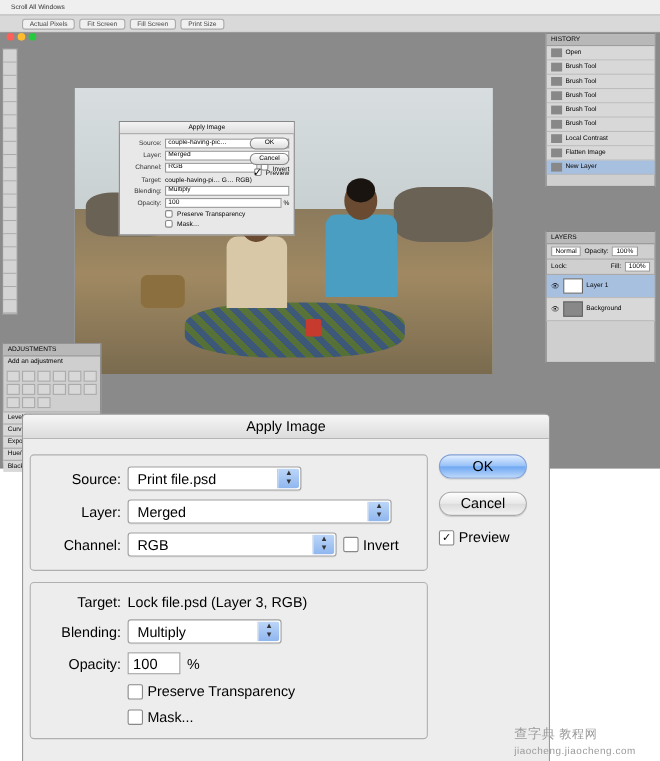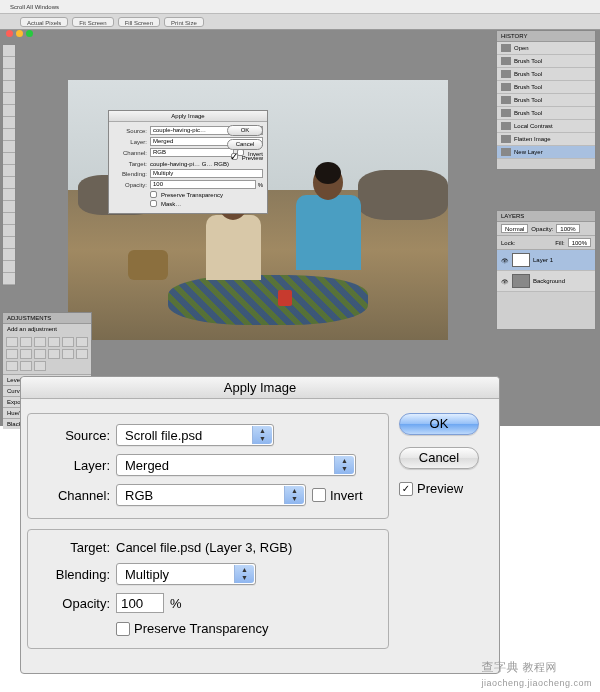--- a/index.html
+++ b/index.html
@@ -87,21 +87,21 @@
 
 .txt { background: #fff; border: 1px solid #a0a0a0; height: 20px; width: 48px; padding: 0 4px; text-align: left; }
 
 .chk { width: 14px; height: 14px; background: #fff; border: 1px solid #888; border-radius: 2px; display: inline-flex; align-items: center; justify-content: center; margin-right: 4px; font-size: 10px; color: #000; }
 .chk.on::after { content: "✓"; }
 
 .aqua-btn { display: block; width: 80px; height: 22px; border-radius: 11px; border: 1px solid #7f9fd6; background: linear-gradient(#eaf2fe, #b7d3fa 48%, #9fc2f5 52%, #cde0fb); text-align: center; line-height: 20px; font-size: 13px; margin-bottom: 12px; box-shadow: 0 1px 1px rgba(0,0,0,0.15); cursor: pointer; }
 .aqua-btn.ok { background: linear-gradient(#e0eeff, #97c1f8 48%, #6fa8f2 52%, #bcd8fb); }
 .aqua-btn.cancel { border-color: #aaa; background: linear-gradient(#fdfdfd, #e8e8e8 48%, #dcdcdc 52%, #f2f2f2); }
 
-.watermark { position: absolute; bottom: 4px; right: 8px; font-size: 11px; color: #9a9a9a; letter-spacing: 0.5px; }
+.watermark { position: absolute; bottom: 4px; right: 22px; font-size: 11px; color: #9a9a9a; letter-spacing: 0.5px; }
 .watermark .cn { font-size: 12px; }
 </style>
 </head>
 <body>
 
 <div class="ps-bg">
   <div class="menubar">
     <span class="apple"></span>
     <span>Scroll All Windows</span>
   </div>
@@ -302,21 +302,21 @@
 
 <div class="dialog">
   <div class="dialog-title">Apply Image</div>
   <div class="dialog-body">
     <div class="dialog-left">
       <fieldset>
         <div class="frow">
           <div class="flabel">Source:</div>
           <div class="fvalue">
             <div class="dropdown dd-med">
-                <span>Scroll file.psd</span>
+                <span>Print file.psd</span>
                 <div class="arrows"></div>
               </div>
           </div>
         </div>
         <div class="frow">
           <div class="flabel">Layer:</div>
           <div class="fvalue">
             <div class="dropdown dd-wide">
                 <span>Merged</span>
                 <div class="arrows"></div>
@@ -335,21 +335,21 @@
                 <span>Invert</span>
               </label>
           </div>
         </div>
       </fieldset>
 
       <fieldset>
         <div class="frow">
           <div class="flabel">Target:</div>
           <div class="fvalue">
-              <span>Cancel file.psd (Layer 3, RGB)</span>
+              <span>Lock file.psd (Layer 3, RGB)</span>
             </div>
         </div>
         <div class="frow">
           <div class="flabel">Blending:</div>
           <div class="fvalue">
             <div class="dropdown dd-sm">
                 <span>Multiply</span>
                 <div class="arrows"></div>
               </div>
           </div>
@@ -360,20 +360,29 @@
             <input class="txt" value="100" style="">
             <span>%</span>
           </div>
         </div>
         <div class="frow">
           <div class="flabel"></div>
           <div class="fvalue">
             <label style="display:flex;align-items:center">
                 <span class="chk"></span>
                 <span>Preserve Transparency</span>
+              </label>
+          </div>
+        </div>
+        <div class="frow">
+          <div class="flabel"></div>
+          <div class="fvalue">
+            <label style="display:flex;align-items:center">
+                <span class="chk"></span>
+                <span>Mask...</span>
               </label>
           </div>
         </div>
       </fieldset>
     </div>
     <div class="dialog-right">
       <div class="aqua-btn ok">OK</div>
       <div class="aqua-btn cancel">Cancel</div>
       <label style="display:flex;align-items:center;margin-top:6px">
           <span class="chk on"></span>

